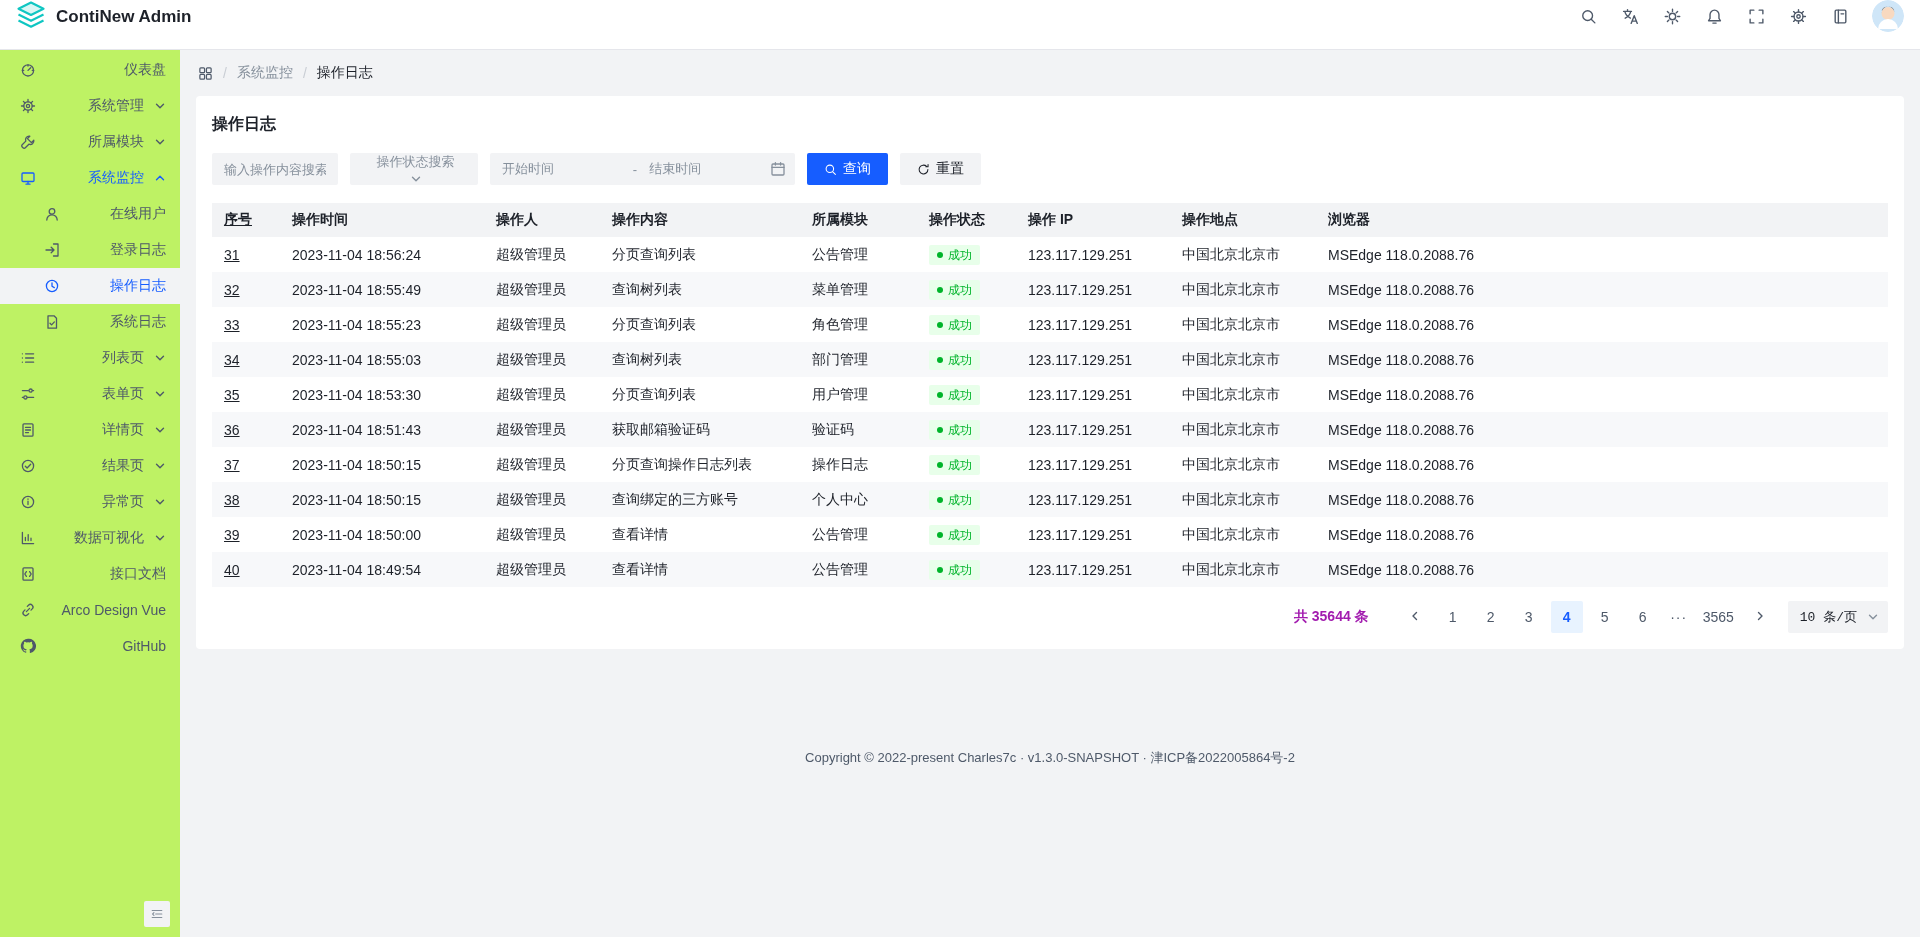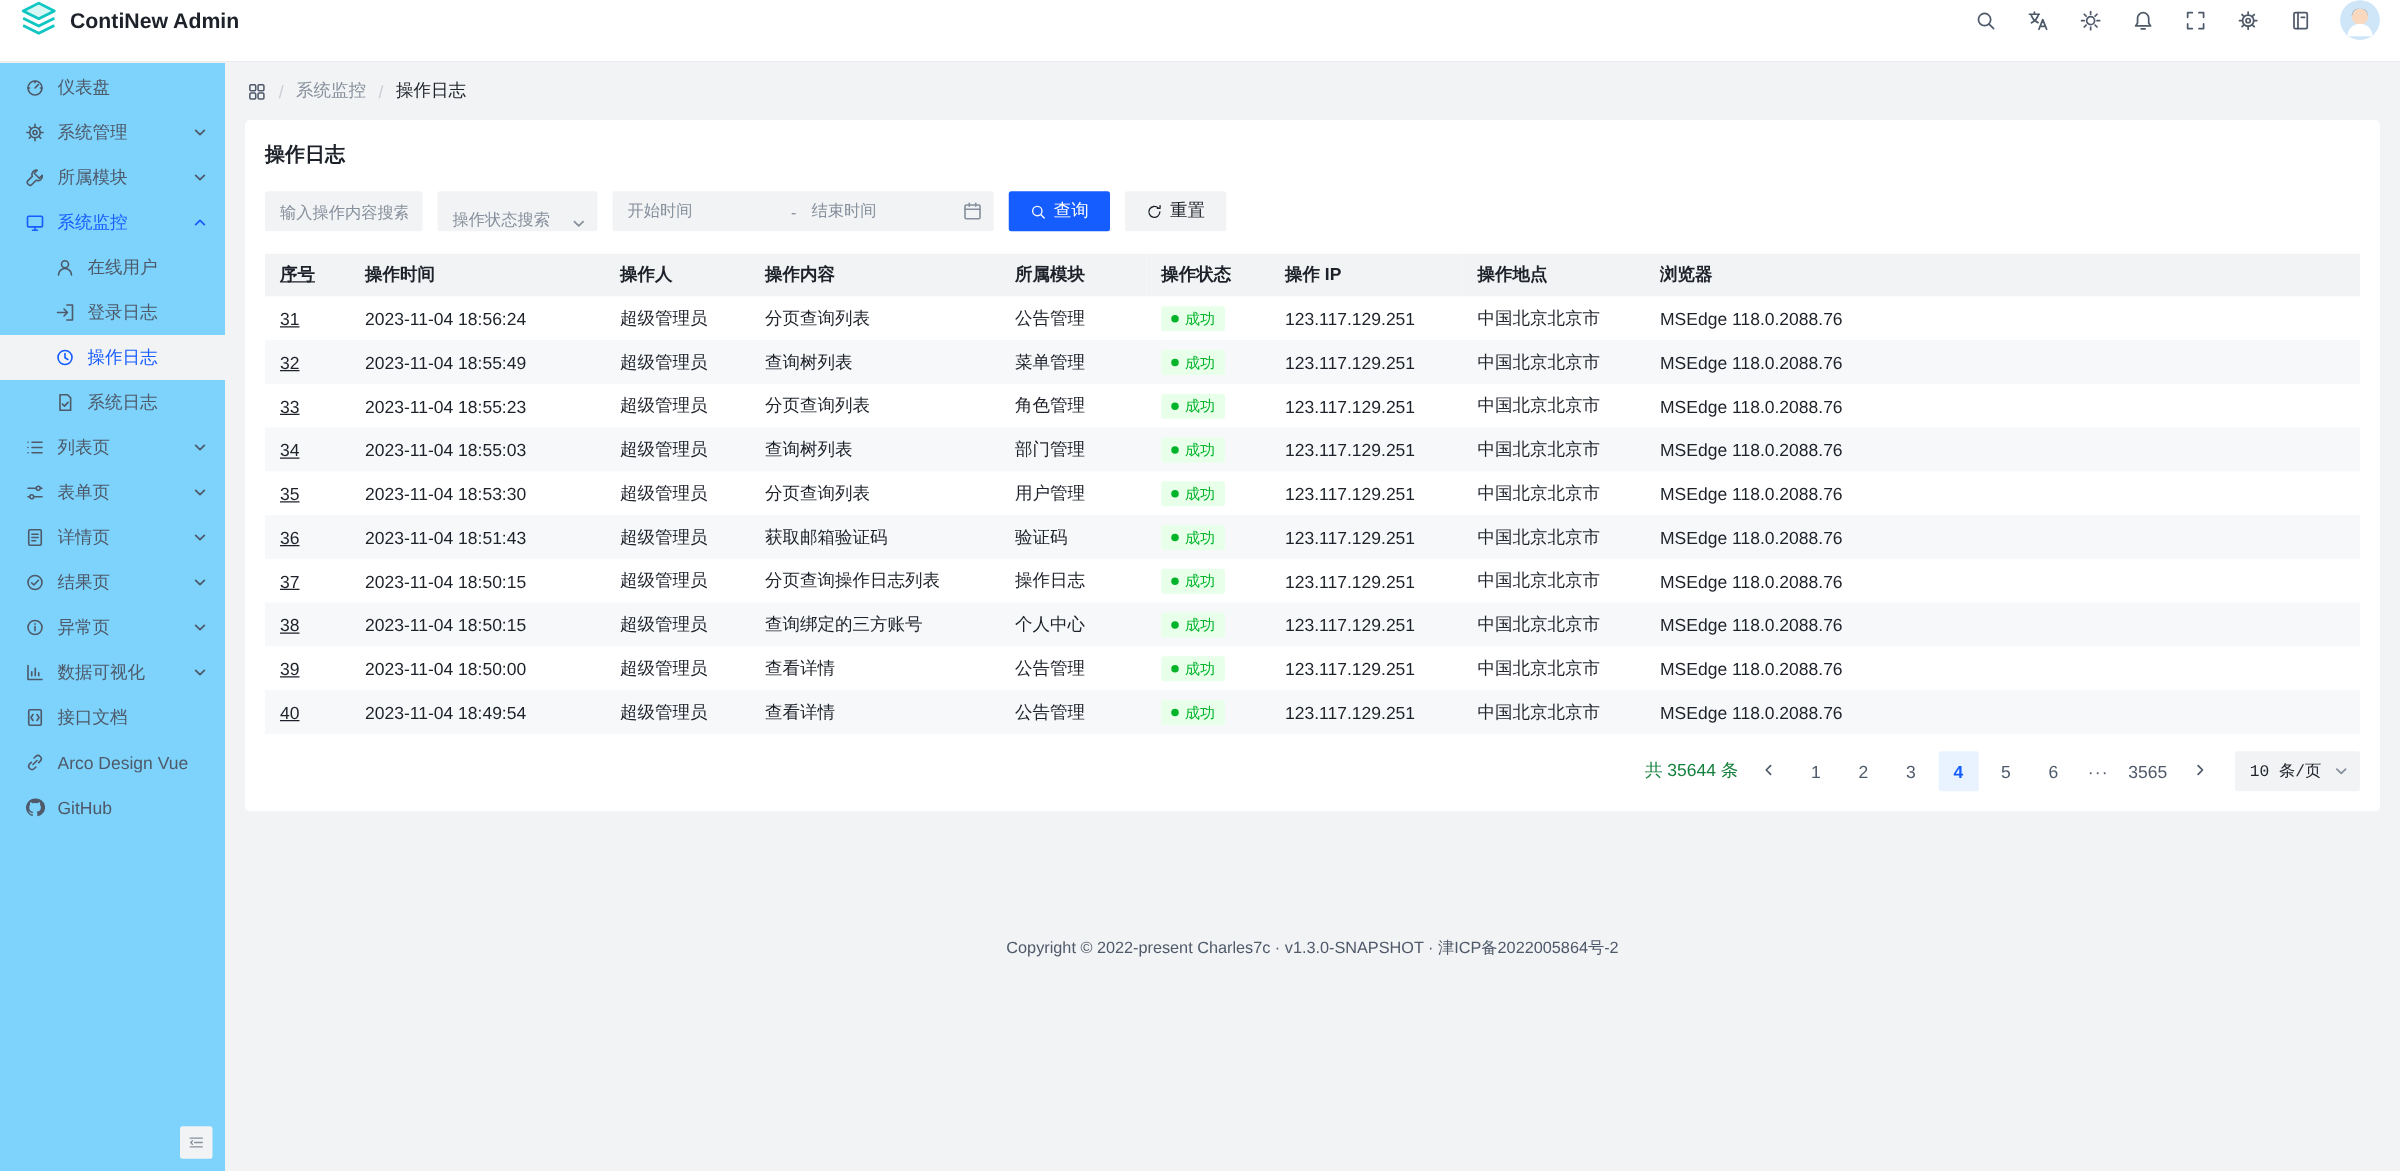--- a/index.html
+++ b/index.html
@@ -20,21 +20,21 @@
   .header-right { display:flex; align-items:center; gap:10px; }
   .header-actions { display:flex; align-items:center; gap:10px; }
   .header-action { width:32px; height:32px; border-radius:50%; display:flex; align-items:center;
     justify-content:center; color:#4e5969; cursor:pointer; }
   .header-action svg { width:17px; height:17px; display:block; }
   .avatar { width:32px; height:32px; border-radius:50%; overflow:hidden; cursor:pointer; margin-left:6px; }
   .avatar svg { display:block; }
 
   
   .layout { display:flex; padding-top:50px; height:937px; }
-  .sidebar { width:180px; background:#7dd3fc; flex-shrink:0; position:relative; height:100%; }
+  .sidebar { width:180px; background:#bef264; flex-shrink:0; position:relative; height:100%;text-align:right; }
   .main { flex:1; height:100%; overflow:hidden; display:flex; flex-direction:column; }
 
   
   .menu { padding-top:2px; }
   .menu-item { height:36px; display:flex; align-items:center; gap:10px; padding:0 14px 0 20px;
     color:#4e5969; cursor:pointer; font-size:14px; white-space:nowrap; }
   .menu-item .mi-icon { display:flex; align-items:center; flex-shrink:0; }
   .menu-item .mi-icon svg { width:16px; height:16px; display:block; }
   .menu-item .mi-label { flex:1; overflow:hidden; text-overflow:ellipsis; }
   .menu-item .mi-chevron { display:flex; color:inherit; }
@@ -57,22 +57,22 @@
   
   .card { background:#fff; border-radius:4px; margin:0 16px; padding:16px; flex-shrink:0; }
   .page-title { font-size:16px; font-weight:700; margin:2px 0 18px; color:#1d2129; }
 
   
   .filters { display:flex; align-items:center; gap:12px; margin-bottom:18px; font-size:13px; }
   .arco-input, .arco-select, .arco-range { height:32px; background:#f2f3f5; border:none;
     border-radius:2px; font-size:13px; }
   .arco-input { width:126px; padding:0 12px; outline:none; color:#1d2129; font-family:inherit; }
   .arco-input::placeholder { color:#86909c; }
-  .arco-select { width:128px; display:flex; align-items:flex-end; justify-content:space-between;
-    padding:0 9px 0 12px; color:#86909c; cursor:pointer; }
+  .arco-select { width:128px; display:flex; align-items:center; justify-content:space-between;
+    padding:0 9px 0 12px; color:#86909c; cursor:pointer;flex-direction:column; }
   .arco-range { width:305px; display:flex; align-items:center; padding:0 9px 0 10px; color:#86909c; cursor:pointer; }
   .arco-range .ph { flex:1; padding-left:2px; }
   .arco-range .sep { padding:0 10px; }
   .sel-icon { color:#86909c; display:flex; }
   .btn { height:32px; border:none; border-radius:2px; display:inline-flex; align-items:center; gap:6px;
     padding:0 17px; font-size:14px; cursor:pointer; font-family:inherit; }
   .btn-primary { background:var(--primary); color:#fff; }
   .btn-secondary { background:#f2f3f5; color:#1d2129; }
   .btn .btn-icon { display:flex; }
   .btn .btn-icon svg { width:13px; height:13px; display:block; }
@@ -91,21 +91,21 @@
   .log-table th:nth-child(6), .log-table td:nth-child(6) { width:99px; }
   .log-table th:nth-child(7), .log-table td:nth-child(7) { width:154px; }
   .log-table th:nth-child(8), .log-table td:nth-child(8) { width:146px; }
   .badge-success { display:inline-flex; align-items:center; gap:5px; background:var(--success-bg);
     color:var(--success); font-size:12px; padding:2px 8px; border-radius:2px; line-height:16px; }
   .badge-success .dot { width:6px; height:6px; border-radius:50%; background:var(--success); }
 
   
   .pagination { display:flex; align-items:center; justify-content:flex-end; gap:6px; margin-top:14px;
     font-size:14px; color:#4e5969; }
-  .pg-total { margin-right:2px; color:#15803d; }
+  .pg-total { margin-right:24px; color:#a21caf;font-weight:bold; }
   .pg-btn { min-width:32px; height:32px; border-radius:2px; display:flex; align-items:center;
     justify-content:center; cursor:pointer; color:#4e5969; background:transparent; border:none;
     font-size:14px; font-family:inherit; padding:0 4px; }
   .pg-btn.active { background:#e8f3ff; color:var(--primary); font-weight:600; }
   .pg-btn svg { width:12px; height:12px; }
   .pg-ellipsis { width:28px; text-align:center; cursor:pointer; letter-spacing:1px; }
   .pg-size { height:32px; background:#f2f3f5; border-radius:2px; display:flex; align-items:center;
     gap:10px; padding:0 9px 0 12px; color:#1d2129; cursor:pointer; margin-left:6px; font-size:13px;font-family:Liberation Mono, monospace; }
   .pg-size .sel-icon { display:flex; }
 

